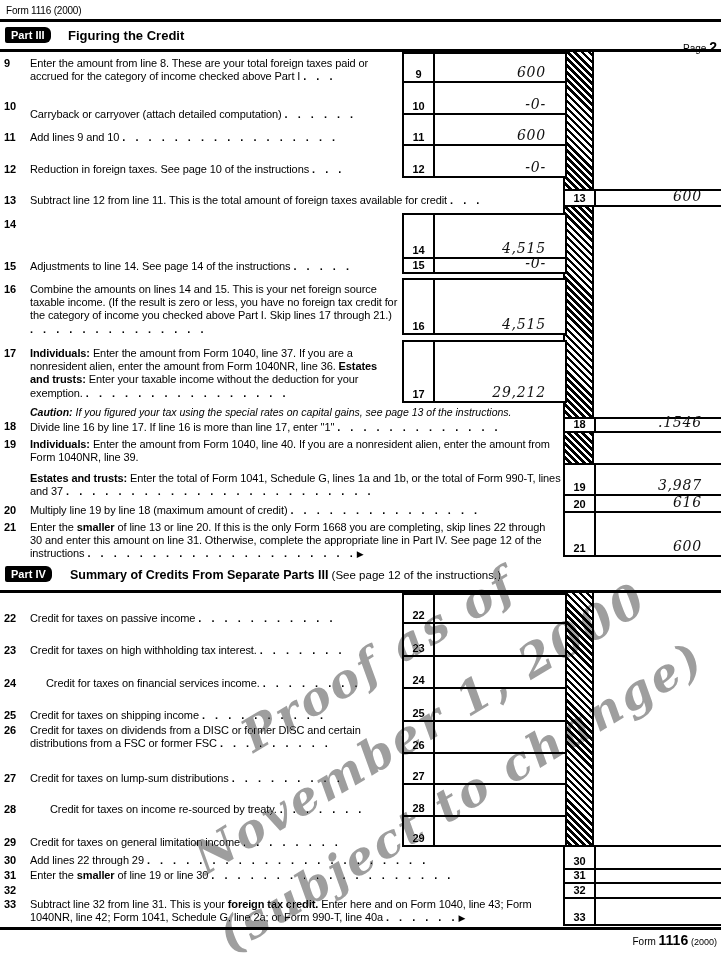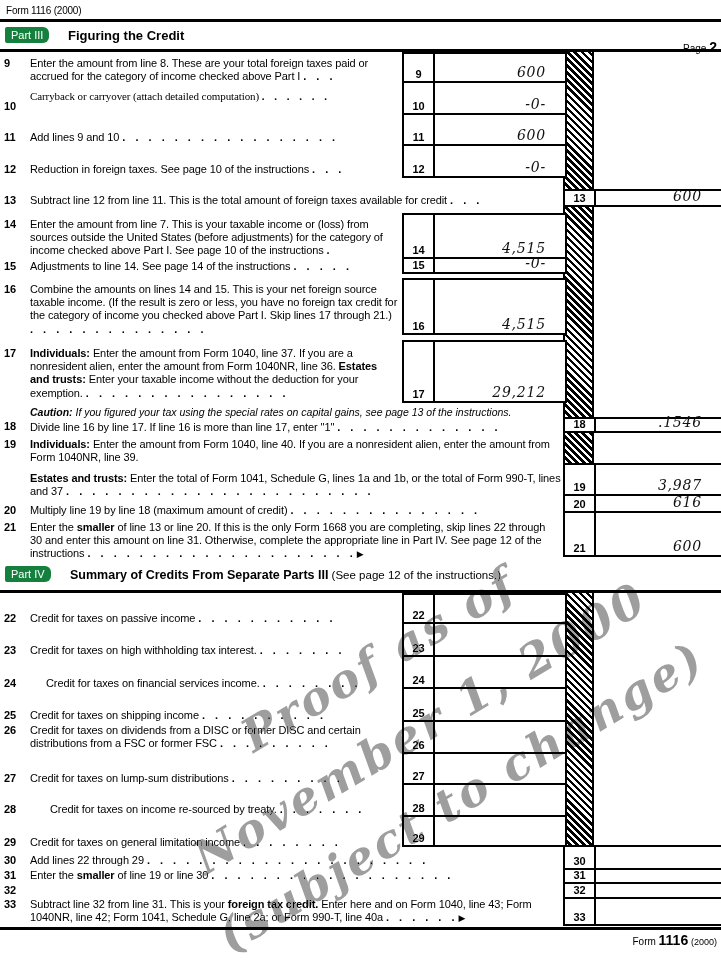--- a/index.html
+++ b/index.html
@@ -2,21 +2,21 @@
 <html><head>
 <meta charset="utf-8">
 <style>
   html,body{margin:0;padding:0;background:#888;}
   .page{position:relative;width:721px;height:963px;background:#fff;overflow:hidden;
         font-family:"Liberation Sans",sans-serif;color:#000;}
   .rule{position:absolute;left:0;right:0;background:#000;}
   .hdr-left{position:absolute;left:6px;top:5px;font-size:10px;letter-spacing:-0.2px;}
   .hdr-right{position:absolute;right:4px;top:3px;font-size:10px;margin-top:36px;}
   .hdr-right .pgnum{font-weight:bold;font-size:14px;}
-  .badge{position:absolute;background:#15803d;color:#fff;font-weight:normal;font-size:11px;
+  .badge{position:absolute;background:#000000;color:#fff;font-weight:bold;font-size:11px;
          text-align:center;padding:2px 6px 2px 6px;border-radius:2px 6px 6px 2px;}
   .sec-title{position:absolute;font-weight:bold;font-size:13px;}
   .sec-sub{font-weight:normal;font-size:11.5px;}
   .lnum{position:absolute;left:4px;width:22px;font-weight:bold;font-size:11px;}
   .ltext{position:absolute;left:30px;font-size:11px;line-height:13.2px;letter-spacing:-0.1px;}
   .b{font-weight:bold;}
   .dots{word-spacing:5px;letter-spacing:1px;font-weight:bold;}
   .arrow{font-size:9px;}
   .caution{position:absolute;left:30px;font-size:10.5px;font-style:italic;}
   .caution .cb{font-weight:bold;}
@@ -62,21 +62,21 @@
   <div class="hatch" style="top:432px;height:31px;"></div>
   <div class="hatch" style="top:593px;height:252px;"></div>
 
   <div class="lnum" style="top:57px;">9</div>
   <div class="ltext" style="top:57px;width:366px;">
     <span>Enter the amount from line 8. These are your total foreign taxes paid or accrued for the category of income checked above Part I</span>
     <span class="dots">. . .</span>
   </div>
 
   <div class="lnum" style="top:100px;">10</div>
-  <div class="ltext" style="top:90px;width:366px;font-family:Liberation Serif, serif;">
+  <div class="ltext" style="top:108px;width:366px;">
     <span>Carryback or carryover (attach detailed computation)</span>
     <span class="dots">. . . . . .</span>
   </div>
 
   <div class="lnum" style="top:131px;">11</div>
   <div class="ltext" style="top:131px;width:366px;">
     <span>Add lines 9 and 10</span>
     <span class="dots">. . . . . . . . . . . . . . . . .</span>
   </div>
 
@@ -86,24 +86,20 @@
     <span class="dots">. . .</span>
   </div>
 
   <div class="lnum" style="top:194px;">13</div>
   <div class="ltext" style="top:194px;width:528px;">
     <span>Subtract line 12 from line 11. This is the total amount of foreign taxes available for credit</span>
     <span class="dots">. . .</span>
   </div>
 
   <div class="lnum" style="top:218px;">14</div>
-  <div class="ltext" style="top:218px;width:372px;">
-    <span>Enter the amount from line 7. This is your taxable income or (loss) from sources outside the United States (before adjustments) for the category of income checked above Part I. See page 10 of the instructions</span>
-    <span class="dots">.</span>
-  </div>
 
   <div class="lnum" style="top:260px;">15</div>
   <div class="ltext" style="top:260px;width:366px;">
     <span>Adjustments to line 14. See page 14 of the instructions</span>
     <span class="dots">. . . . .</span>
   </div>
 
   <div class="lnum" style="top:283px;">16</div>
   <div class="ltext" style="top:283px;width:368px;">
     <span>Combine the amounts on lines 14 and 15. This is your net foreign source taxable income. (If the result is zero or less, you have no foreign tax credit for the category of income you checked above Part I. Skip lines 17 through 21.)</span>

